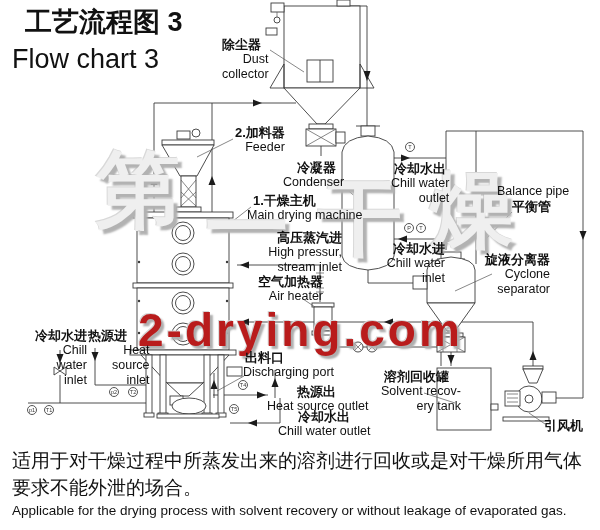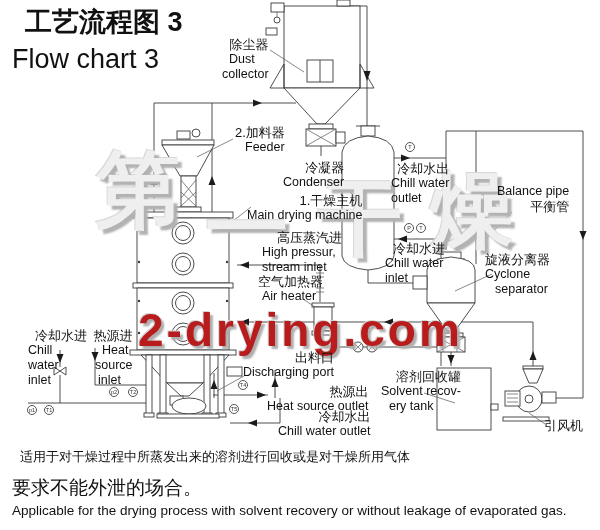--- a/index.html
+++ b/index.html
@@ -8,33 +8,33 @@
   
   #wm-layer{position:absolute;inset:0;z-index:2;pointer-events:none;}
   #diagram-svg{position:absolute;left:0;top:0;z-index:1;}
   #label-layer{position:absolute;inset:0;z-index:3;}
   #instrument-layer{position:absolute;inset:0;z-index:4;}
   
   .title-zh{position:absolute;left:25px;top:4px;font-size:27px;font-weight:bold;white-space:nowrap;}
   .title-en{position:absolute;left:12px;top:44px;font-size:27px;font-weight:400;white-space:nowrap;}
   
   .lbl{position:absolute;line-height:1.18;white-space:nowrap;}
-  .lbl .zh{font-weight:normal;font-size:13px;text-align:right;}
-  .lbl .en{font-size:12.5px;}
+  .lbl .zh{font-weight:bold;font-size:13px;}
+  .lbl .en{font-size:12.5px;text-align:right;}
   
   .wm-site{position:absolute;left:138px;top:303px;font-size:46px;font-weight:bold;letter-spacing:3px;
            color:#b91c1c;text-shadow:3px 3px 2px #aeaeae,-1px -1px 0 #d6d6d6;white-space:nowrap;}
   .wm-ch{position:absolute;font-weight:bold;color:#efefef;
          text-shadow:4px 4px 2px #b2b2b2,-1px -1px 0 #d8d8d8;line-height:1;}
   
   .instr{position:absolute;width:10px;height:10px;border:1px solid #555;border-radius:50%;
          background:#fff;font-size:5.5px;color:#333;display:flex;align-items:center;
          justify-content:center;box-sizing:border-box;}
   
-  .foot-zh1{position:absolute;left:20px;top:448px;font-size:13px;white-space:nowrap;}
+  .foot-zh1{position:absolute;left:12px;top:448px;font-size:19px;white-space:nowrap;}
   .foot-zh2{position:absolute;left:12px;top:475px;font-size:19px;white-space:nowrap;}
   .foot-en{position:absolute;left:12px;top:503px;font-size:13.5px;white-space:nowrap;}
   
   svg .ln{stroke:#3a3a3a;stroke-width:0.9;fill:none;}
   svg .thin{stroke:#555;stroke-width:0.7;fill:none;}
   svg .wf{stroke:#3a3a3a;stroke-width:0.9;fill:#fff;}
   svg .ar{fill:#1b1b1b;stroke:none;}
   svg .dot{fill:#3a3a3a;stroke:none;}
 </style>
 </head>
@@ -285,21 +285,21 @@
     <div class="lbl" style="left:28px;top:328px;">
       <div class="zh" style="margin-left:7px;">冷却水进</div>
       <div class="en">Chill</div>
       <div class="en">water</div>
       <div class="en">inlet</div>
     </div>
 
     <div class="lbl" style="left:88px;top:328px;">
       <div class="zh">热源进</div>
       <div class="en" style="margin-left:14px;">Heat</div>
-      <div class="en" style="margin-left:7px;">source</div>
+      <div class="en" style="margin-left:24px;">source</div>
       <div class="en" style="margin-left:10px;">inlet</div>
     </div>
 
     <div class="lbl" style="left:267px;top:384px;">
       <div class="zh" style="margin-left:30px;">热源出</div>
       <div class="en">Heat source outlet</div>
     </div>
 
     <div class="lbl" style="left:243px;top:350px;">
       <div class="zh" style="margin-left:2px;">出料口</div>

